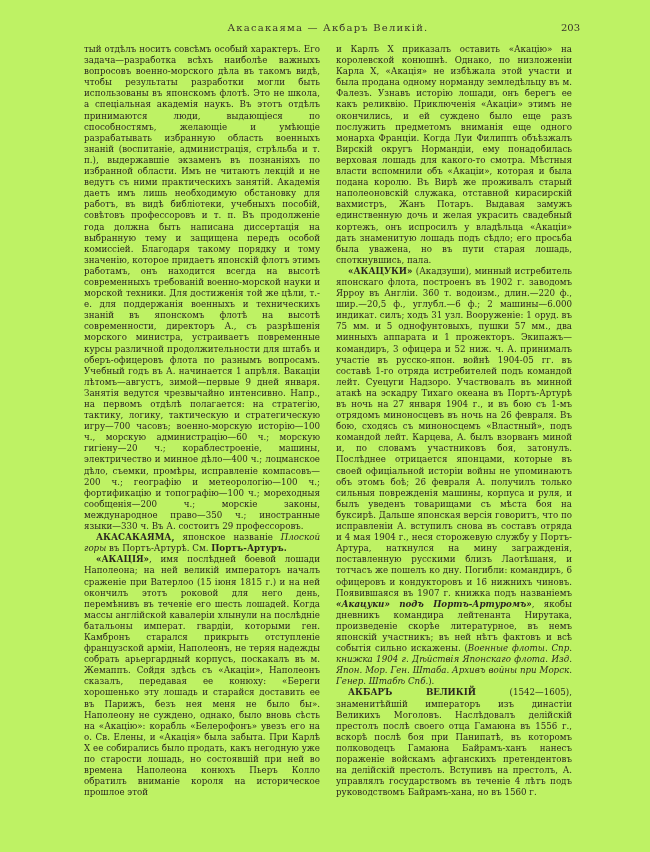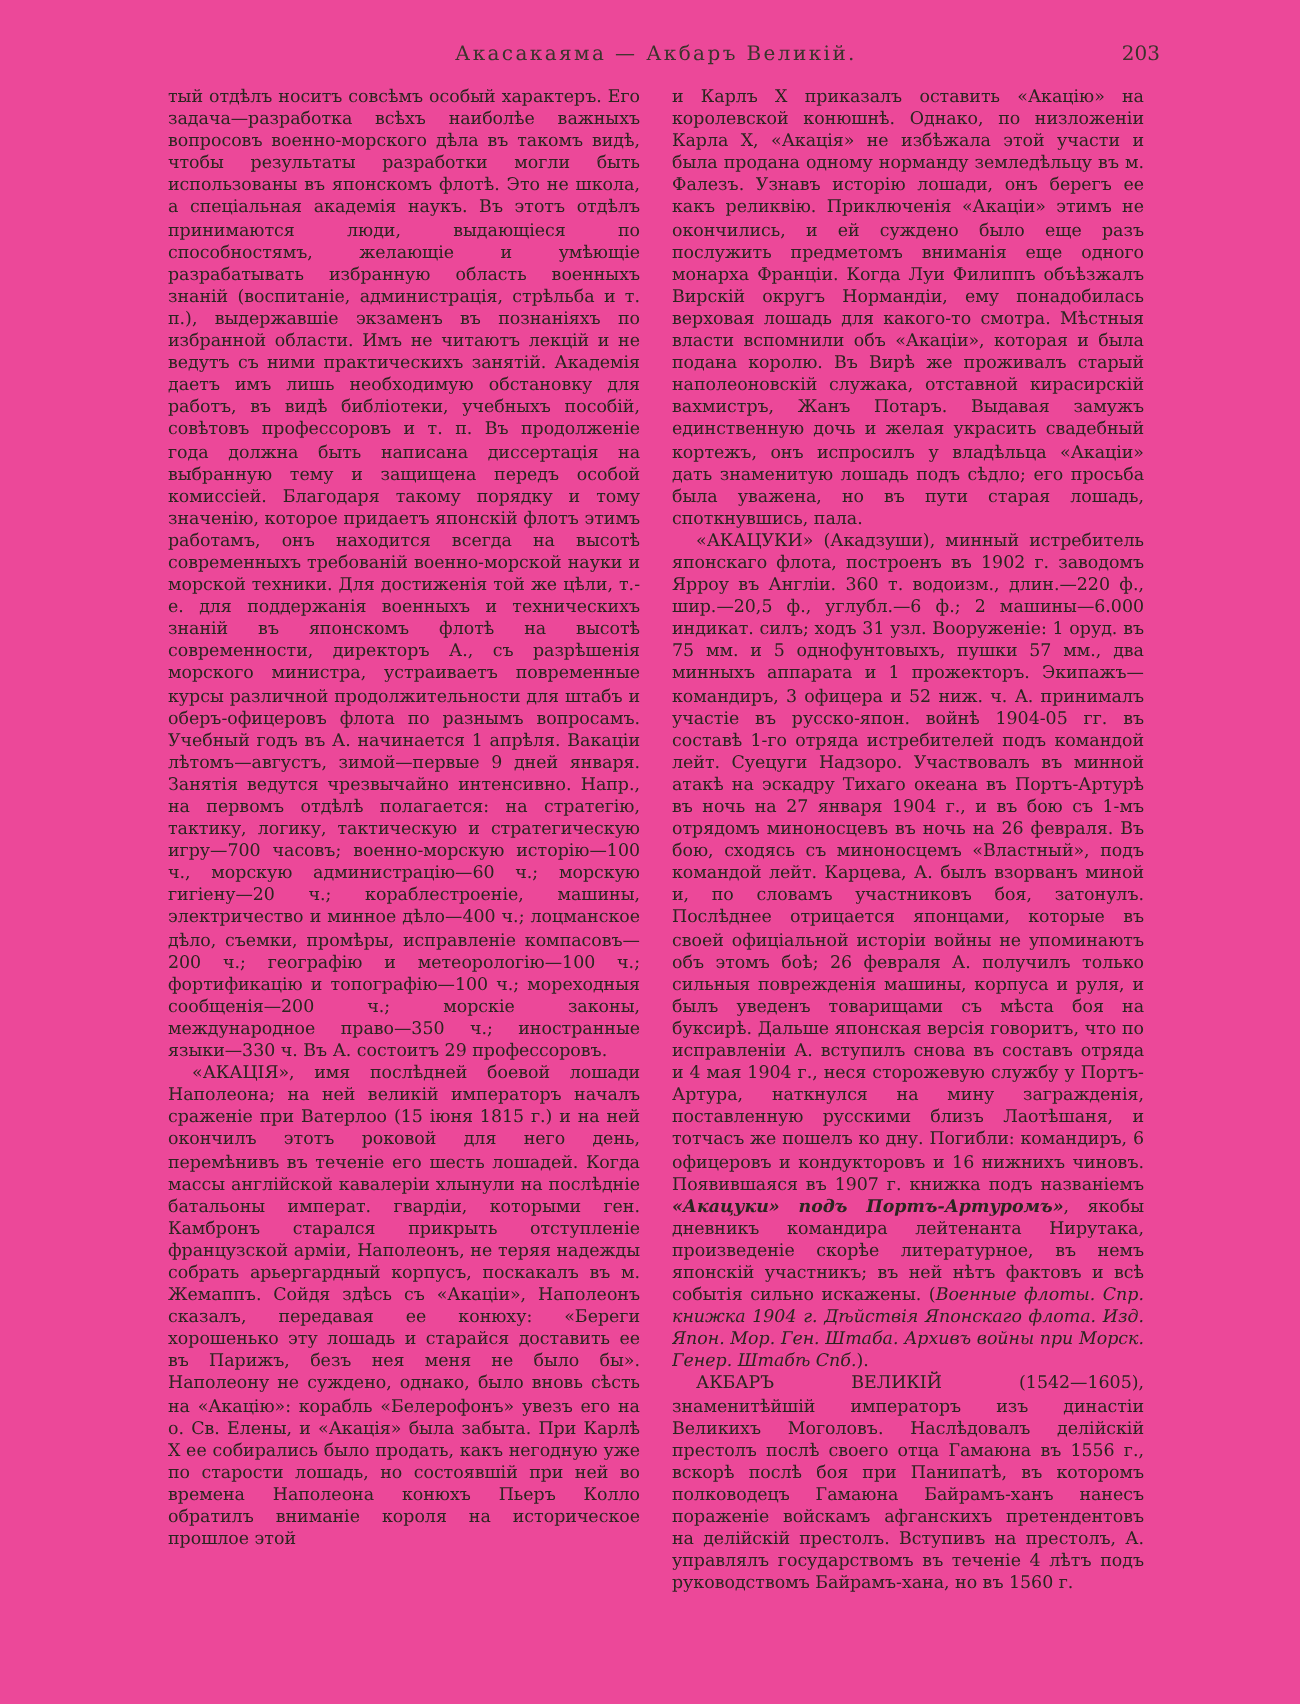--- a/index.html
+++ b/index.html
@@ -45,35 +45,36 @@
     line-height:11.1px;
     color:#2b2620;
   }
   .para{
     margin:0;
     text-indent:12px;
   }
   .para.cont{
     text-indent:0;
   }
-  .bold{font-weight:normal;}
+  .bold{font-weight:bold;}
   .italic{font-style:italic;}
   .bolditalic{font-weight:bold;font-style:italic;margin-top:31px;}
 </style>
 </head>
 <body>
 
-<div class="page" style="background: #ec4899; color: rgb(43, 38, 32);">
+<div class="page" style="background: #bef264; color: rgb(43, 38, 32);">
   <div class="header">
     <span>Акасакаяма — Акбаръ Великій.</span>
     <span class="page-number">203</span>
   </div>
   <div class="text-block">
     <div class="column">
         <p class="para cont"><span>тый отдѣлъ носитъ совсѣмъ особый характеръ. Его задача—разработка всѣхъ наиболѣе важныхъ вопросовъ военно-морского дѣла въ такомъ видѣ, чтобы результаты разработки могли быть использованы въ японскомъ флотѣ. Это не школа, а спеціальная академія наукъ. Въ этотъ отдѣлъ принимаются люди, выдающіеся по способностямъ, желающіе и умѣющіе разрабатывать избранную область военныхъ знаній (воспитаніе, администрація, стрѣльба и т. п.), выдержавшіе экзаменъ въ познаніяхъ по избранной области. Имъ не читаютъ лекцій и не ведутъ съ ними практическихъ занятій. Академія даетъ имъ лишь необходимую обстановку для работъ, въ видѣ библіотеки, учебныхъ пособій, совѣтовъ профессоровъ и т. п. Въ продолженіе года должна быть написана диссертація на выбранную тему и защищена передъ особой комиссіей. Благодаря такому порядку и тому значенію, которое придаетъ японскій флотъ этимъ работамъ, онъ находится всегда на высотѣ современныхъ требованій военно-морской науки и морской техники. Для достиженія той же цѣли, т.-е. для поддержанія военныхъ и техническихъ знаній въ японскомъ флотѣ на высотѣ современности, директоръ А., съ разрѣшенія морского министра, устраиваетъ повременные курсы различной продолжительности для штабъ и оберъ-офицеровъ флота по разнымъ вопросамъ. Учебный годъ въ А. начинается 1 апрѣля. Вакаціи лѣтомъ—августъ, зимой—первые 9 дней января. Занятія ведутся чрезвычайно интенсивно. Напр., на первомъ отдѣлѣ полагается: на стратегію, тактику, логику, тактическую и стратегическую игру—700 часовъ; военно-морскую исторію—100 ч., морскую администрацію—60 ч.; морскую гигіену—20 ч.; кораблестроеніе, машины, электричество и минное дѣло—400 ч.; лоцманское дѣло, съемки, промѣры, исправленіе компасовъ—200 ч.; географію и метеорологію—100 ч.; фортификацію и топографію—100 ч.; мореходныя сообщенія—200 ч.; морскіе законы, международное право—350 ч.; иностранные языки—330 ч. Въ А. состоитъ 29 профессоровъ.</span></p>
+        <p class="para"><span class="bold">АКАСАКАЯМА, </span><span>японское названіе </span><span class="italic">Плоской горы </span><span>въ Портъ-Артурѣ. См. </span><span class="bold">Портъ-Артуръ.</span></p>
         <p class="para"><span class="bold">«АКАЦІЯ»</span><span>, имя послѣдней боевой лошади Наполеона; на ней великій императоръ началъ сраженіе при Ватерлоо (15 іюня 1815 г.) и на ней окончилъ этотъ роковой для него день, перемѣнивъ въ теченіе его шесть лошадей. Когда массы англійской кавалеріи хлынули на послѣдніе батальоны императ. гвардіи, которыми ген. Камбронъ старался прикрыть отступленіе французской арміи, Наполеонъ, не теряя надежды собрать арьергардный корпусъ, поскакалъ въ м. Жемаппъ. Сойдя здѣсь съ «Акаціи», Наполеонъ сказалъ, передавая ее конюху: «Береги хорошенько эту лошадь и старайся доставить ее въ Парижъ, безъ нея меня не было бы». Наполеону не суждено, однако, было вновь сѣсть на «Акацію»: корабль «Белерофонъ» увезъ его на о. Св. Елены, и «Акація» была забыта. При Карлѣ X ее собирались было продать, какъ негодную уже по старости лошадь, но состоявшій при ней во времена Наполеона конюхъ Пьеръ Колло обратилъ вниманіе короля на историческое прошлое этой</span></p>
       </div>
     <div class="column">
         <p class="para cont"><span>и Карлъ X приказалъ оставить «Акацію» на королевской конюшнѣ. Однако, по низложеніи Карла X, «Акація» не избѣжала этой участи и была продана одному норманду земледѣльцу въ м. Фалезъ. Узнавъ исторію лошади, онъ берегъ ее какъ реликвію. Приключенія «Акаціи» этимъ не окончились, и ей суждено было еще разъ послужить предметомъ вниманія еще одного монарха Франціи. Когда Луи Филиппъ объѣзжалъ Вирскій округъ Нормандіи, ему понадобилась верховая лошадь для какого-то смотра. Мѣстныя власти вспомнили объ «Акаціи», которая и была подана королю. Въ Вирѣ же проживалъ старый наполеоновскій служака, отставной кирасирскій вахмистръ, Жанъ Потаръ. Выдавая замужъ единственную дочь и желая украсить свадебный кортежъ, онъ испросилъ у владѣльца «Акаціи» дать знаменитую лошадь подъ сѣдло; его просьба была уважена, но въ пути старая лошадь, споткнувшись, пала.</span></p>
         <p class="para"><span class="bold">«АКАЦУКИ» </span><span>(Акадзуши), минный истребитель японскаго флота, построенъ въ 1902 г. заводомъ Ярроу въ Англіи. 360 т. водоизм., длин.—220 ф., шир.—20,5 ф., углубл.—6 ф.; 2 машины—6.000 индикат. силъ; ходъ 31 узл. Вооруженіе: 1 оруд. въ 75 мм. и 5 однофунтовыхъ, пушки 57 мм., два минныхъ аппарата и 1 прожекторъ. Экипажъ—командиръ, 3 офицера и 52 ниж. ч. А. принималъ участіе въ русско-япон. войнѣ 1904-05 гг. въ составѣ 1-го отряда истребителей подъ командой лейт. Суецуги Надзоро. Участвовалъ въ минной атакѣ на эскадру Тихаго океана въ Портъ-Артурѣ въ ночь на 27 января 1904 г., и въ бою съ 1-мъ отрядомъ миноносцевъ въ ночь на 26 февраля. Въ бою, сходясь съ миноносцемъ «Властный», подъ командой лейт. Карцева, А. былъ взорванъ миной и, по словамъ участниковъ боя, затонулъ. Послѣднее отрицается японцами, которые въ своей офиціальной исторіи войны не упоминаютъ объ этомъ боѣ; 26 февраля А. получилъ только сильныя поврежденія машины, корпуса и руля, и былъ уведенъ товарищами съ мѣста боя на буксирѣ. Дальше японская версія говоритъ, что по исправленіи А. вступилъ снова въ составъ отряда и 4 мая 1904 г., неся сторожевую службу у Портъ-Артура, наткнулся на мину загражденія, поставленную русскими близъ Лаотѣшаня, и тотчасъ же пошелъ ко дну. Погибли: командиръ, 6 офицеровъ и кондукторовъ и 16 нижнихъ чиновъ. Появившаяся въ 1907 г. книжка подъ названіемъ </span><span class="bolditalic">«Акацуки» подъ Портъ-Артуромъ»</span><span>, якобы дневникъ командира лейтенанта Нирутака, произведеніе скорѣе литературное, въ немъ японскій участникъ; въ ней нѣтъ фактовъ и всѣ событія сильно искажены. (</span><span class="italic">Военные флоты. Спр. книжка 1904 г. Дѣйствія Японскаго флота. Изд. Япон. Мор. Ген. Штаба. Архивъ войны при Морск. Генер. Штабѣ Спб.</span><span>).</span></p>
         <p class="para"><span class="bold">АКБАРЪ ВЕЛИКІЙ </span><span>(1542—1605), знаменитѣйшій императоръ изъ династіи Великихъ Моголовъ. Наслѣдовалъ делійскій престолъ послѣ своего отца Гамаюна въ 1556 г., вскорѣ послѣ боя при Панипатѣ, въ которомъ полководецъ Гамаюна Байрамъ-ханъ нанесъ пораженіе войскамъ афганскихъ претендентовъ на делійскій престолъ. Вступивъ на престолъ, А. управлялъ государствомъ въ теченіе 4 лѣтъ подъ руководствомъ Байрамъ-хана, но въ 1560 г.</span></p>
       </div>
   </div>
 </div>
 

